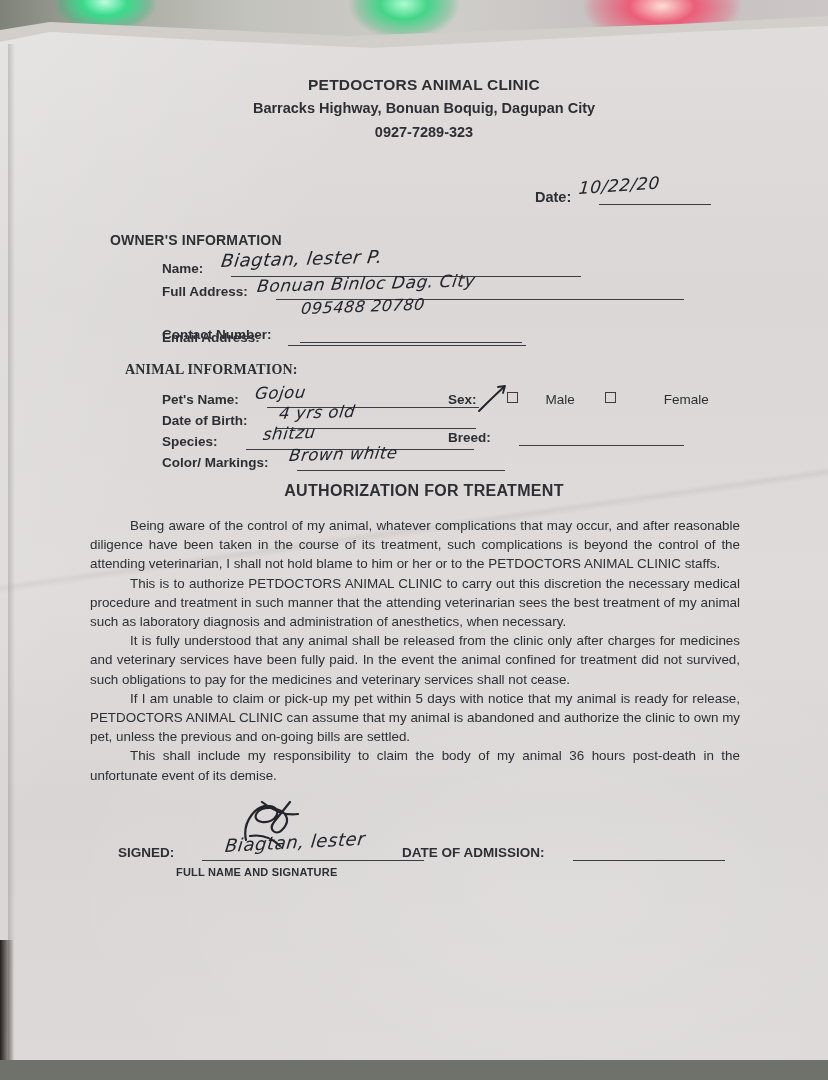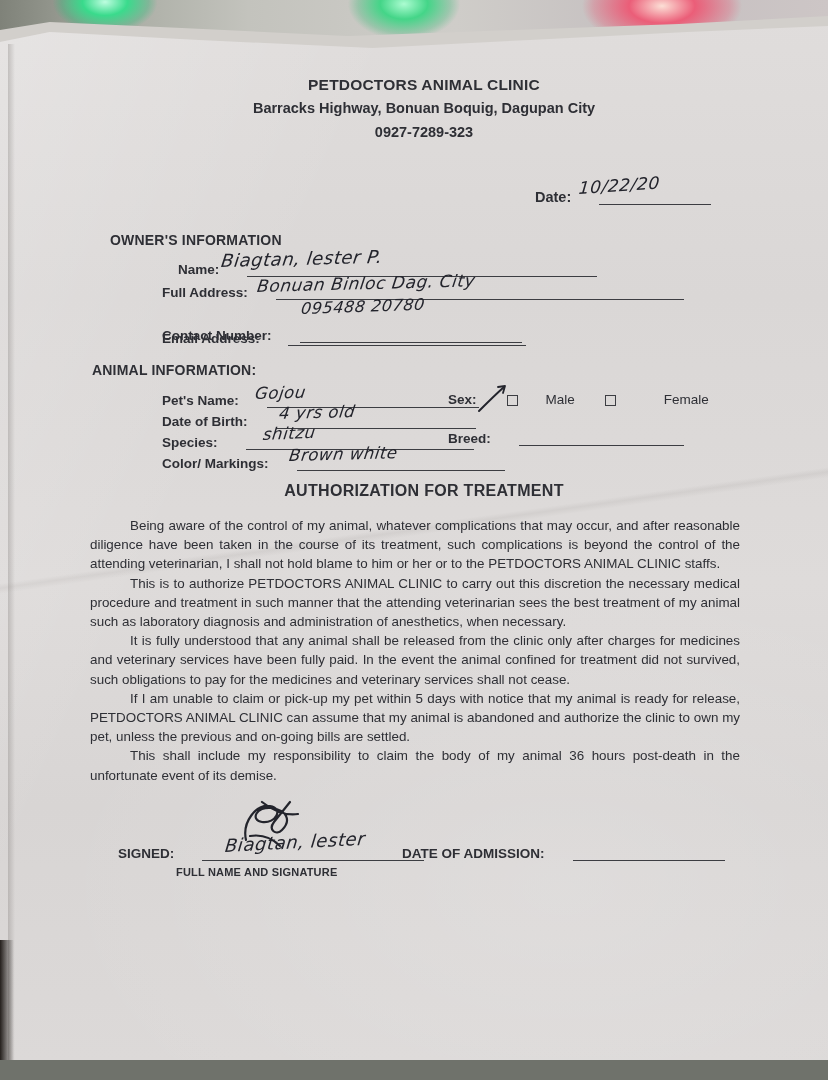--- a/index.html
+++ b/index.html
@@ -42,21 +42,21 @@
     background:linear-gradient(90deg,#241f1c, rgba(36,31,28,0));
   }
   
   .abs{position:absolute;}
   .center-block{left:64px;width:720px;text-align:center;}
   .h-line{font-weight:bold;}
   .clinic-name{top:76px;font-size:15.5px;letter-spacing:.2px;}
   .clinic-address{top:100px;font-size:14.5px;}
   .clinic-phone{top:124px;font-size:14.5px;}
   .section-heading{font-weight:bold;font-size:14px;letter-spacing:.2px;}
-  .field-row{display:flex;align-items:flex-end;font-size:13.5px;font-weight:bold;white-space:nowrap;gap:24px;}
+  .field-row{display:flex;font-size:13.5px;font-weight:bold;white-space:nowrap;gap:24px;}
   .field-row .line{border-bottom:1.5px solid #3c3d42;height:15px;margin-left:4px;display:inline-block;}
   .doc-title{top:482px;font-weight:bold;font-size:16px;letter-spacing:.3px;}
   .body-copy{left:90px;top:516px;width:650px;font-size:13.4px;line-height:19.2px;text-align:justify;}
   .body-copy p{margin:0;text-indent:40px;}
   .caption{font-weight:bold;font-size:11px;letter-spacing:.2px;}
   .checkbox{display:inline-block;width:9px;height:9px;border:1.4px solid #3c3d42;margin:0 4px 1px 6px;vertical-align:-1px;}
   
   .hw{
     position:absolute;font-family:"DejaVu Sans",sans-serif;font-style:italic;
     color:#23242c;transform:skewX(-9deg) rotate(-1.5deg);transform-origin:left bottom;
@@ -80,21 +80,21 @@
   <div class="abs center-block h-line clinic-phone">0927-7289-323</div>
 
   <div class="abs field-row" style="left:535px;top:189px;font-size:14.5px;">
     <span>Date:</span>
     <span class="line" style="width:112px;"></span>
   </div>
   <div class="hw" style="left:578px;top:178px;font-size:17px;transform:skewX(-9deg) rotate(-4deg);">10/22/20</div>
 
   <div class="abs section-heading" style="left:110px;top:232px;">OWNER'S INFORMATION</div>
 
-  <div class="abs field-row" style="left:178px;top:261px;">
+  <div class="abs field-row" style="left:162px;top:261px;">
     <span>Name:</span>
     <span class="line" style="width:350px;"></span>
   </div>
   <div class="hw" style="left:220px;top:250px;font-size:18px;">Biagtan, lester P.</div>
 
   <div class="abs field-row" style="left:162px;top:284px;">
     <span>Full Address:</span>
     <span class="line" style="width:408px;"></span>
   </div>
   <div class="hw" style="left:256px;top:276px;font-size:17px;">Bonuan Binloc Dag. City</div>
@@ -103,21 +103,21 @@
     <span>Contact Number:</span>
     <span class="line" style="width:222px;"></span>
   </div>
   <div class="hw" style="left:300px;top:299px;font-size:16px;transform:skewX(-9deg) rotate(-2deg);">095488 20780</div>
 
   <div class="abs field-row" style="left:162px;top:330px;">
     <span>Email Address:</span>
     <span class="line" style="width:238px;"></span>
   </div>
 
-  <div class="abs section-heading" style="left:92px;top:362px;">ANIMAL INFORMATION:</div>
+  <div class="abs section-heading" style="left:125px;top:362px;font-family:Liberation Serif, serif;">ANIMAL INFORMATION:</div>
 
   <div class="abs field-row" style="left:162px;top:392px;">
     <span>Pet's Name:</span>
     <span class="line" style="width:212px;"></span>
   </div>
   <div class="hw" style="left:254px;top:384px;font-size:16.5px;">Gojou</div>
 
   <div class="abs field-row" style="left:162px;top:413px;">
     <span>Date of Birth:</span>
     <span class="line" style="width:200px;"></span>

